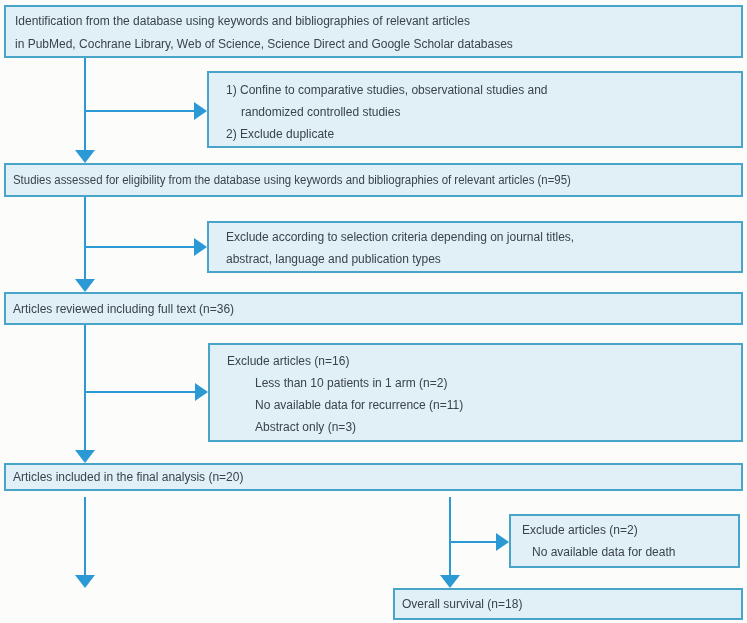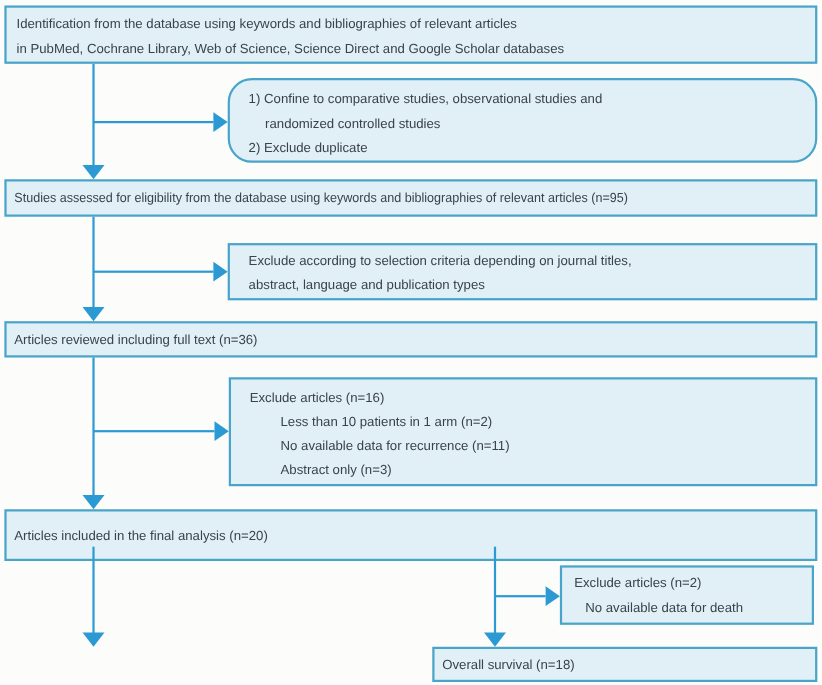--- a/index.html
+++ b/index.html
@@ -54,28 +54,28 @@
   }
   .head-right {
     position: absolute;
     width: 0; height: 0;
     border-top: 9px solid transparent;
     border-bottom: 9px solid transparent;
     border-left: 13px solid var(--arrow);
   }
   
   #box-identification { left: 4px; top: 5px; width: 739px; height: 53px; padding: 3px 10px 0 9px; line-height: 23px; }
-  #box-criteria { left: 207px; top: 71px; width: 536px; height: 77px; padding: 6px 10px 0 17px; line-height: 22px; border-radius: 22px; }
+  #box-criteria { left: 207px; top: 71px; width: 536px; height: 77px; padding: 6px 10px 0 17px; line-height: 22px; }
   #box-criteria .indent { margin-left: 15px; }
   #box-eligibility { left: 4px; top: 163px; width: 739px; height: 34px; }
   #box-selection { left: 207px; top: 221px; width: 536px; height: 52px; padding: 3px 12px 0 17px; line-height: 22px; }
   #box-reviewed { left: 4px; top: 292px; width: 739px; height: 33px; }
   #box-excluded16 { left: 208px; top: 343px; width: 535px; height: 99px; padding: 5px 10px 0 17px; line-height: 22px; }
   #box-excluded16 .indent { margin-left: 28px; }
-  #box-final { left: 4px; top: 463px; width: 739px; height: 47px; }
+  #box-final { left: 4px; top: 463px; width: 739px; height: 28px; }
   #box-excluded2 { left: 509px; top: 514px; width: 231px; height: 54px; padding: 3px 8px 0 11px; line-height: 22px; }
   #box-excluded2 .indent { margin-left: 10px; }
   #box-rfs { left: 4px; top: 588px; width: 352px; height: 32px; }
   #box-os { left: 393px; top: 588px; width: 350px; height: 32px; text-align: center; }
 </style>
 </head>
 <body>
 
 <div class="canvas">
 

